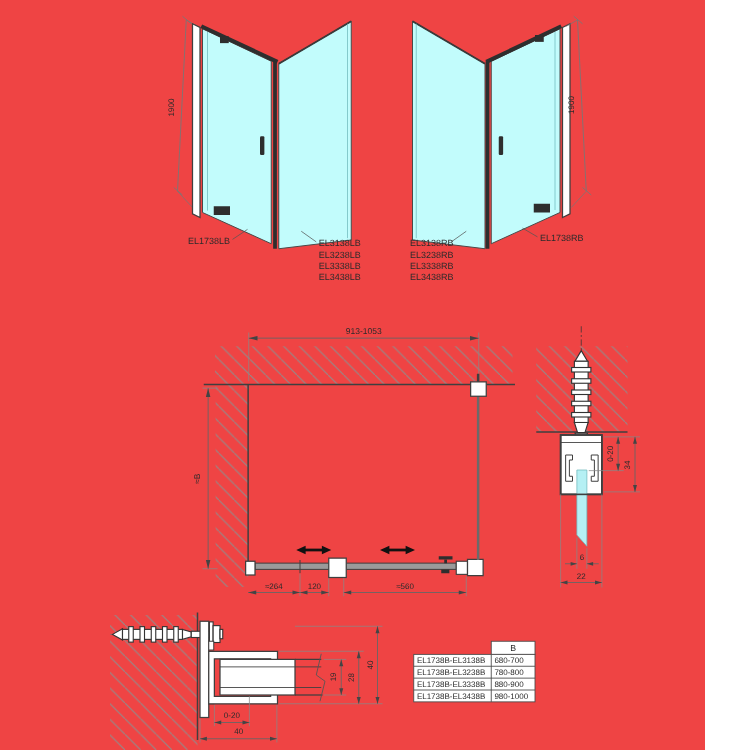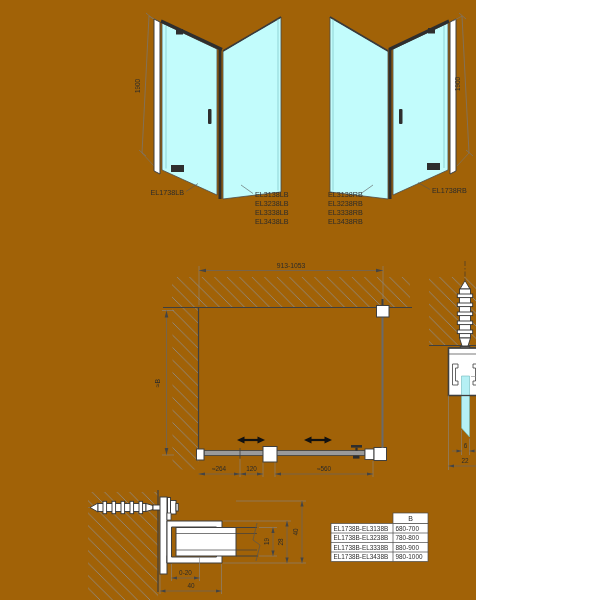--- a/index.html
+++ b/index.html
@@ -1,16 +1,16 @@
 <!DOCTYPE html>
 <html><head>
 <meta charset="utf-8">
 <style>
   html,body{margin:0;padding:0;background:#ffffff;}
-  .stage{width:476px;height:600px;position:relative;background:#a16207;overflow:hidden;text-align:center;}
+  .stage{width:564px;height:600px;position:relative;background:#ef4444;overflow:hidden;text-align:center;}
   svg{display:block;}
   text{font-family:"Liberation Sans","DejaVu Sans",sans-serif;fill:#2b2b2b;}
   .dim{font-size:6.8px;}
   .dimsm{font-size:6.4px;}
   .code{font-size:7.2px;}
   .tbl{font-size:6.4px;}
   .thB{font-size:7px;}
 </style>
 </head>
 <body>

